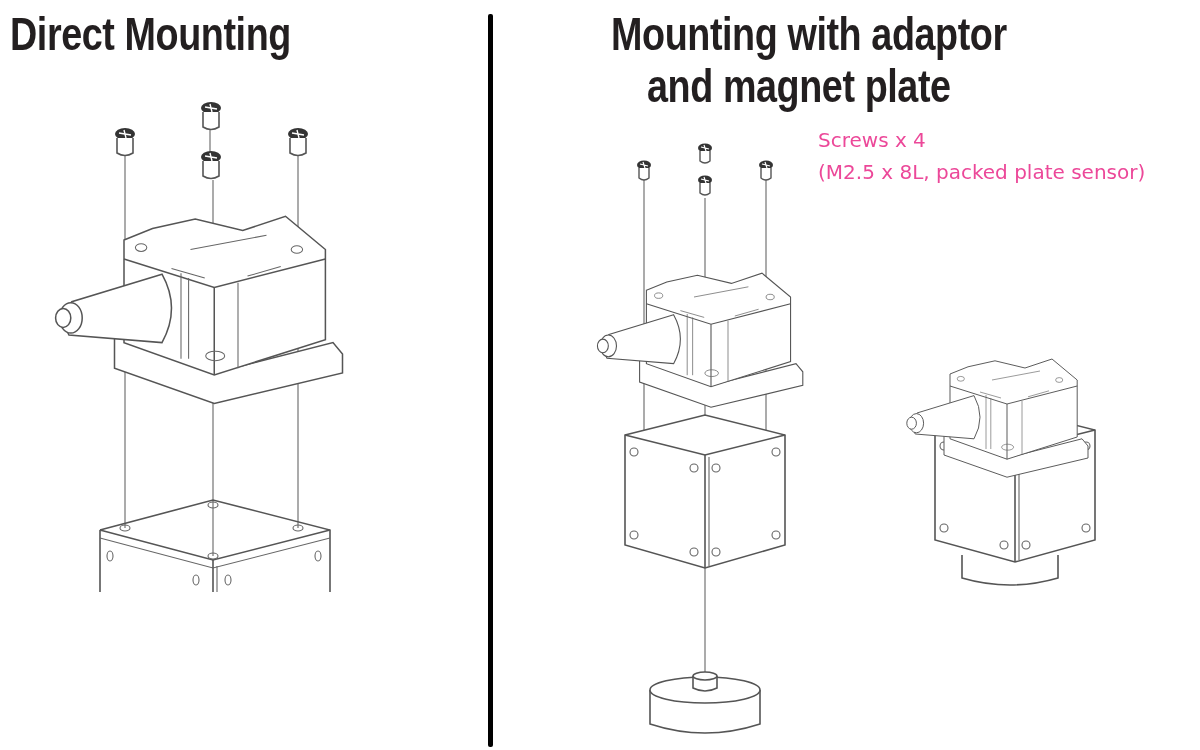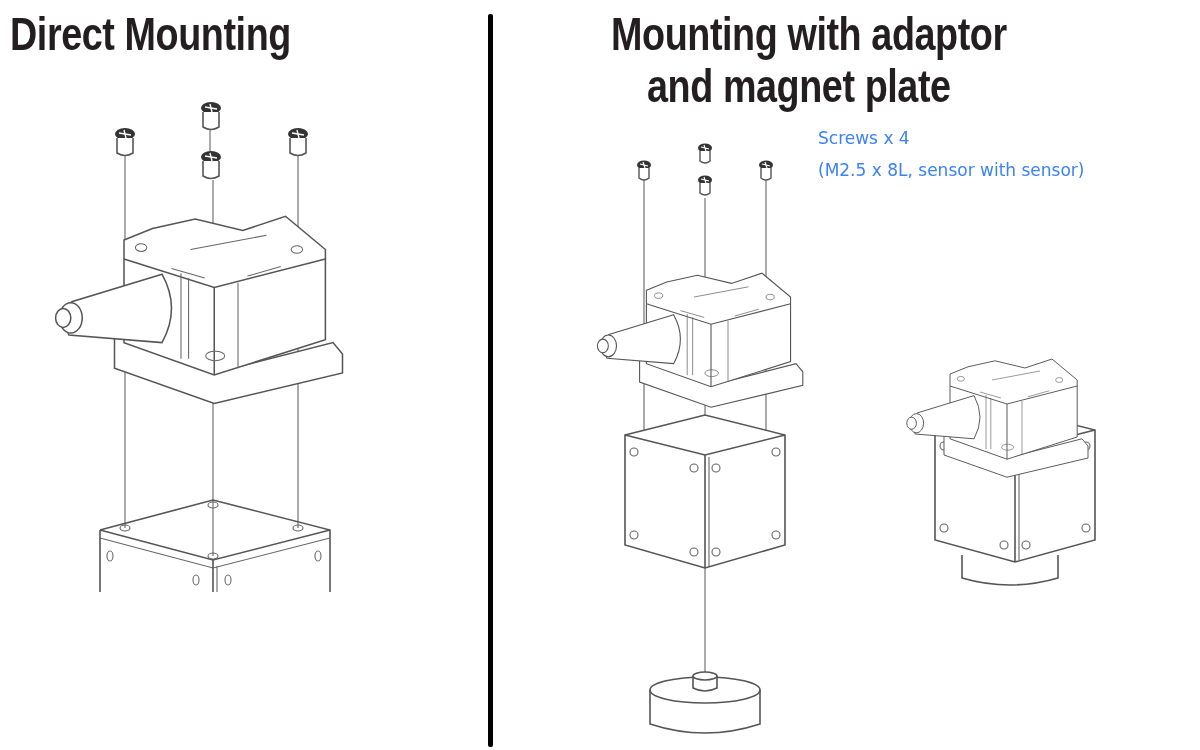--- a/index.html
+++ b/index.html
@@ -5,37 +5,37 @@
   html, body { margin:0; padding:0; background:#ffffff; }
   body { width:1200px; height:750px; position:relative; overflow:hidden; font-family:"Liberation Sans", sans-serif; }
   .title {
     position:absolute; font-family:"Liberation Sans", sans-serif; font-weight:bold;
     color:#231f20; font-size:46px; line-height:52px; letter-spacing:-0.5px;
     transform:scaleX(0.82); transform-origin:left top; white-space:nowrap;
   }
   #t-left { left:10px; top:8px; }
   #t-right1 { left:611px; top:8px; }
   #t-right2 { left:647px; top:60px; }
-  .note { position:absolute; left:818px; font-family:"DejaVu Sans", sans-serif; font-size:17px; color:#3b82f6; white-space:nowrap; }
+  .note { position:absolute; left:818px; font-family:"DejaVu Sans", sans-serif; font-size:20px; color:#ec4899; white-space:nowrap; }
   #n1 { top:128px; }
   #n2 { top:160px; }
   .divider { position:absolute; left:488px; top:14px; width:5px; height:733px; background:#000; border-radius:2px; }
   svg { position:absolute; left:0; top:0; }
   .ln { stroke:#555; stroke-width:1.6; fill:none; }
   .ol { stroke:#555; stroke-width:1.6; fill:#fff; }
   .thin { stroke:#666; stroke-width:1.1; fill:none; }
 </style>
 </head>
 <body>
 
 <div class="title" id="t-left">Direct Mounting</div>
 <div class="title" id="t-right1">Mounting with adaptor</div>
 <div class="title" id="t-right2">and magnet plate</div>
 <div class="note" id="n1">Screws x 4</div>
-<div class="note" id="n2">(M2.5 x 8L, sensor with sensor)</div>
+<div class="note" id="n2">(M2.5 x 8L, packed plate sensor)</div>
 
 <div class="divider"></div>
 
 <svg width="1200" height="750" viewBox="0 0 1200 750">
   <defs>
     <g id="screwBig">
       <ellipse cx="0" cy="0" rx="10" ry="6" fill="#333"></ellipse>
       <path d="M-6,-1 L6,1 M-1,-4 L1,4" stroke="#fff" stroke-width="1.4"></path>
       <path d="M-8,4 L-8,19 Q0,24 8,19 L8,4" fill="#fff" stroke="#555" stroke-width="1.6"></path>
     </g>

